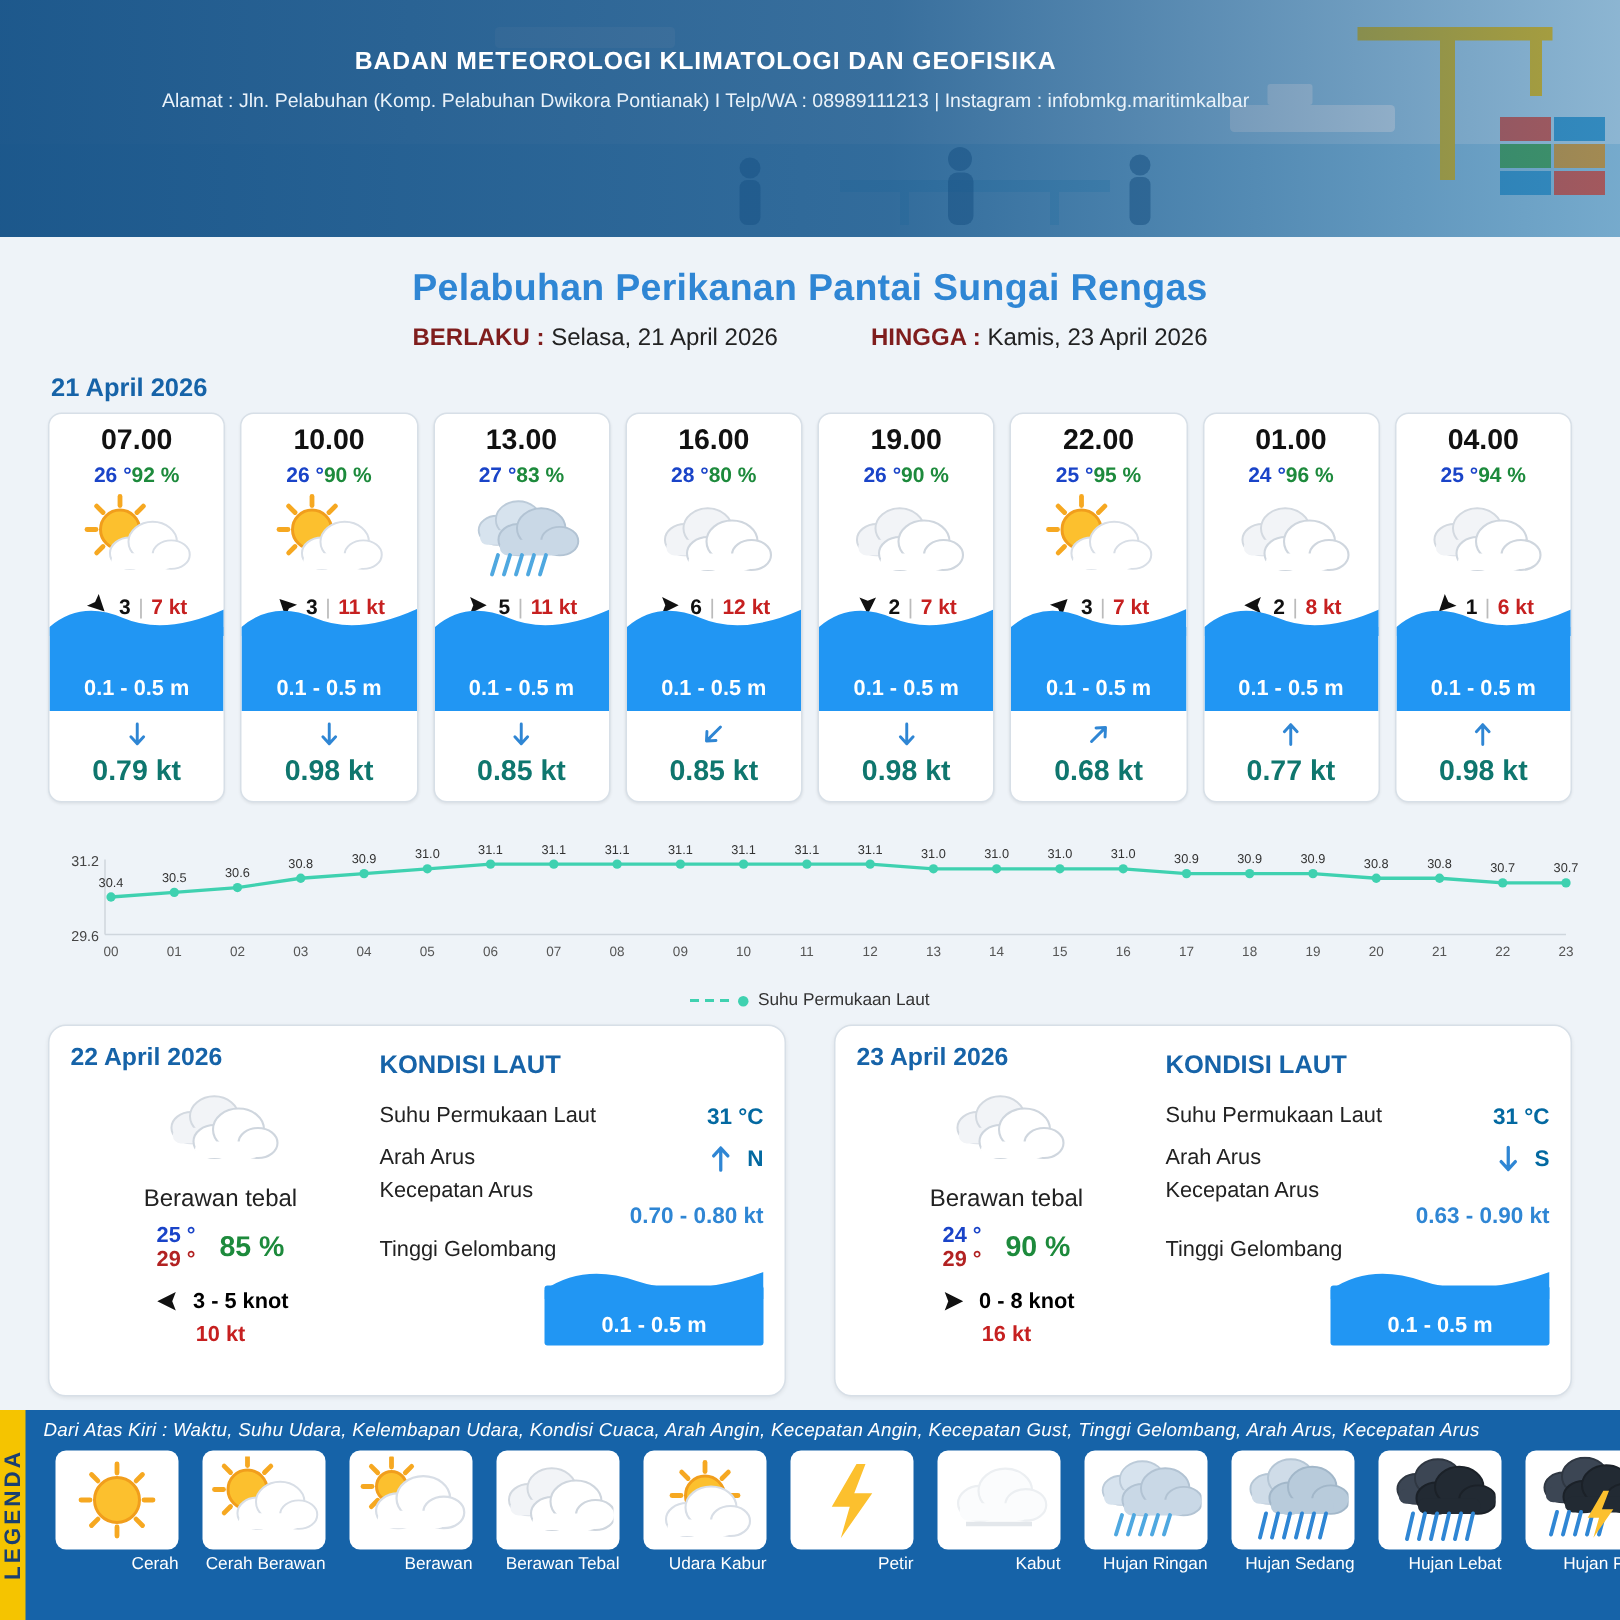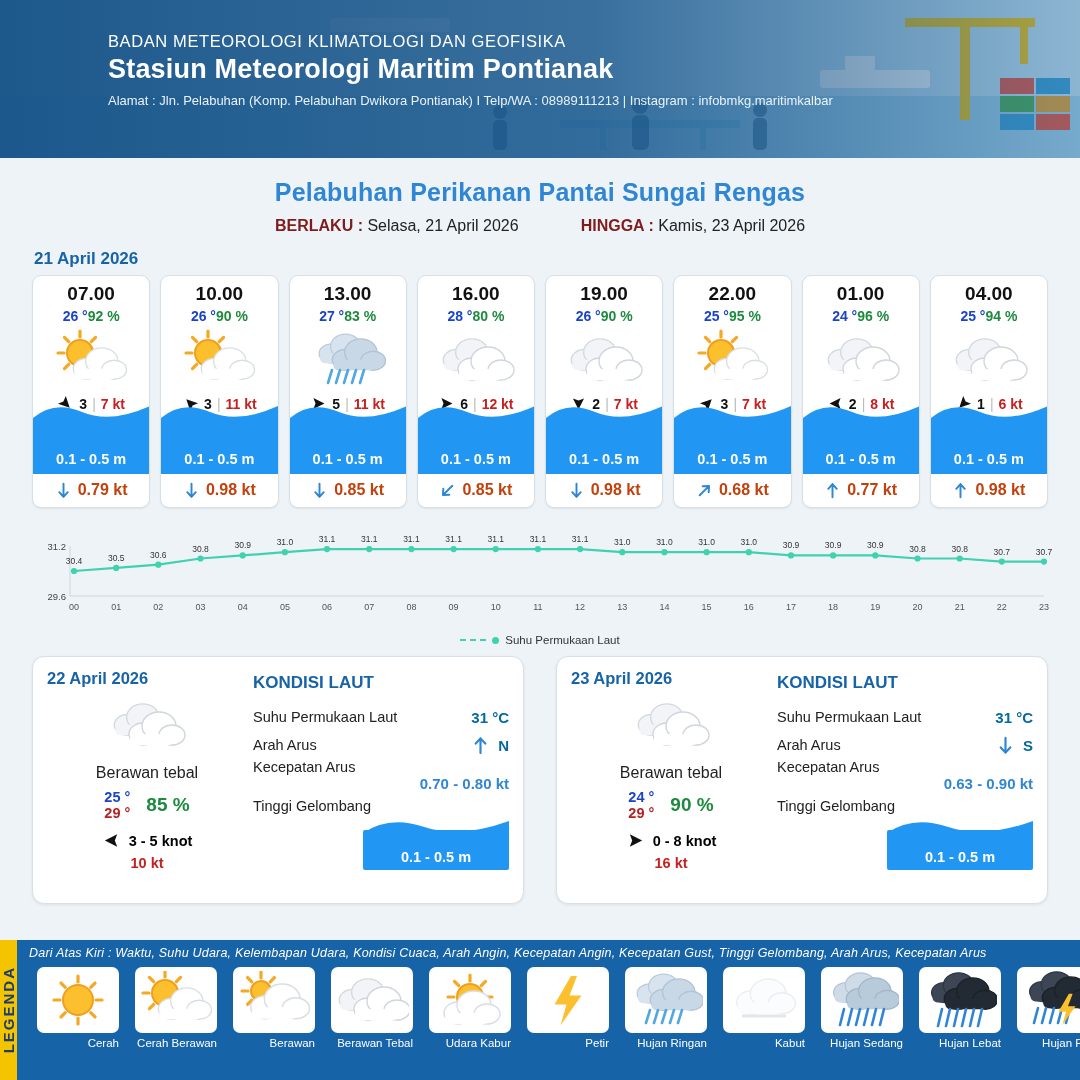--- a/index.html
+++ b/index.html
@@ -25,21 +25,21 @@
   }
   .logo {
     position:absolute; left:12px; top:33px; width:84px; height:84px;
     border-radius:50%; background:#ffffff;
     display:flex; flex-direction:column; align-items:center; justify-content:center;
     box-shadow:0 0 0 3px rgba(255,255,255,0.35);
   }
   .logo-mark { width:58px; height:40px; position:relative; }
   .logo-text { font-size:13px; font-weight:bold; color:#0b4e8a; letter-spacing:0.5px; margin-top:2px;}
   .h-texts { position:absolute; left:108px; top:32px; color:#fff; }
-  .h-line1 { font-size:16.5px; font-weight:normal; letter-spacing:0.6px; }
+  .h-line1 { font-size:16.5px; font-weight:bold; letter-spacing:0.6px;text-align:center; }
   .h-line2 { font-size:27px; font-weight:bold; margin-top:3px; letter-spacing:0.2px; }
   .h-line3 { font-size:13px; margin-top:8px; color:#e9f2fa; }
 
   
   .title-block { text-align:center; padding-top:16px; }
   .title-main {
     font-size:34px; font-weight:bold; color:#1663a8; letter-spacing:0.6px;
   }
   .title-sub {
     font-size:25px; font-weight:bold; color:#2f86d4; margin-top:4px; letter-spacing:0.2px;
@@ -77,21 +77,21 @@
   .c-wind .sep { color:#bbb; font-weight:normal; }
   .c-wind .kt { color:#c62020; }
   .wave-wrap { position:relative; height:56px; background:#2196f3; }
   .wave-wrap svg { position:absolute; top:-16px; left:0; }
   .wave-txt {
     position:absolute; left:0; right:0; bottom:7px; text-align:center;
     color:#fff; font-size:14.5px; font-weight:bold;
   }
   .c-cur {
     display:flex; align-items:center; justify-content:center; gap:6px;
-    padding:7px 0 8px; font-size:16px; font-weight:bold; color:#c2410c;
+    padding:7px 0 8px; font-size:19px; font-weight:bold; color:#0f766e;flex-direction:column;
   }
 
   
   .chart-box { margin:14px 22px 0 22px; height:108px; position:relative; }
   .legend-row {
     text-align:center; font-size:11.5px; color:#333; margin-top:4px;
     display:flex; align-items:center; justify-content:center; gap:6px;
   }
   .legend-line { width:26px; height:0; border-top:2px dashed #3fd1b0; position:relative; }
   .legend-dot { width:7px;height:7px;border-radius:50%;background:#3fd1b0; }
@@ -194,21 +194,20 @@
         <rect x="632" y="115" width="17" height="35" rx="6"></rect>
       <circle cx="760" cy="110" r="7"></circle>
         <rect x="753" y="118" width="14" height="32" rx="5"></rect>
     </g>
   </svg>
   <div class="header-overlay"></div>
 
 
   <div class="h-texts">
     <div class="h-line1">BADAN METEOROLOGI KLIMATOLOGI DAN GEOFISIKA</div>
-    <div class="h-line2">Stasiun Meteorologi Maritim Pontianak</div>
     <div class="h-line3">Alamat : Jln. Pelabuhan (Komp. Pelabuhan Dwikora Pontianak) I Telp/WA : 08989111213 | Instagram : infobmkg.maritimkalbar</div>
   </div>
 </div>
 
 <div class="title-block">
   <div class="title-sub">Pelabuhan Perikanan Pantai Sungai Rengas</div>
   <div class="valid-row">
     <div>
       <b>BERLAKU :</b>
       <span>Selasa, 21 April 2026</span>
@@ -959,54 +958,54 @@
           <div class="legend-chip">
             <svg width="74" height="58" viewBox="0 0 74 58">
               <path transform="translate(37,29) scale(1.5)" d="M2 -16 L-9 3 L-1 3 L-5 17 L9 -3 L1 -3 L6 -16 Z" fill="#fcc02e"></path>
             </svg>
           </div>
       <div class="legend-cap">Petir</div>
         </div>
         <div class="legend-item">
           <div class="legend-chip">
             <svg width="74" height="58" viewBox="0 0 74 58">
+              <g transform="translate(37,27) scale(1.05)">
+    <ellipse cx="-12" cy="4" rx="14" ry="11" fill="#fbfcfd" stroke="#eceff2" stroke-width="1.4"></ellipse>
+    <ellipse cx="4" cy="-4" rx="17" ry="14" fill="#fbfcfd" stroke="#eceff2" stroke-width="1.4"></ellipse>
+    <ellipse cx="17" cy="5" rx="13" ry="10" fill="#fbfcfd" stroke="#eceff2" stroke-width="1.4"></ellipse>
+    <rect x="-25" y="4" width="44" height="11" rx="5.5" fill="#fbfcfd"></rect>
+  </g>
+              <line x1="15" y1="45" x2="59" y2="45" stroke="#e3e7eb" stroke-width="3"></line>
+            </svg>
+          </div>
+      <div class="legend-cap">Kabut</div>
+        </div>
+        <div class="legend-item">
+          <div class="legend-chip">
+            <svg width="74" height="58" viewBox="0 0 74 58">
               <g transform="translate(31,19) scale(0.88)">
     <ellipse cx="-12" cy="4" rx="14" ry="11" fill="#d7e3ee" stroke="#bccbd9" stroke-width="1.4"></ellipse>
     <ellipse cx="4" cy="-4" rx="17" ry="14" fill="#d7e3ee" stroke="#bccbd9" stroke-width="1.4"></ellipse>
     <ellipse cx="17" cy="5" rx="13" ry="10" fill="#d7e3ee" stroke="#bccbd9" stroke-width="1.4"></ellipse>
     <rect x="-25" y="4" width="44" height="11" rx="5.5" fill="#d7e3ee"></rect>
   </g>
               <g transform="translate(46,25) scale(0.95)">
     <ellipse cx="-12" cy="4" rx="14" ry="11" fill="#c9d8e6" stroke="#b2c3d3" stroke-width="1.4"></ellipse>
     <ellipse cx="4" cy="-4" rx="17" ry="14" fill="#c9d8e6" stroke="#b2c3d3" stroke-width="1.4"></ellipse>
     <ellipse cx="17" cy="5" rx="13" ry="10" fill="#c9d8e6" stroke="#b2c3d3" stroke-width="1.4"></ellipse>
     <rect x="-25" y="4" width="44" height="11" rx="5.5" fill="#c9d8e6"></rect>
   </g>
               <line x1="21" y1="39" x2="17" y2="52" stroke="#4fa8e0" stroke-width="2.6" stroke-linecap="round"></line>
               <line x1="29" y1="39" x2="25" y2="52" stroke="#4fa8e0" stroke-width="2.6" stroke-linecap="round"></line>
               <line x1="37" y1="39" x2="33" y2="52" stroke="#4fa8e0" stroke-width="2.6" stroke-linecap="round"></line>
               <line x1="45" y1="39" x2="41" y2="52" stroke="#4fa8e0" stroke-width="2.6" stroke-linecap="round"></line>
               <line x1="53" y1="39" x2="49" y2="52" stroke="#4fa8e0" stroke-width="2.6" stroke-linecap="round"></line>
             </svg>
           </div>
       <div class="legend-cap">Hujan Ringan</div>
-        </div>
-        <div class="legend-item">
-          <div class="legend-chip">
-            <svg width="74" height="58" viewBox="0 0 74 58">
-              <g transform="translate(37,27) scale(1.05)">
-    <ellipse cx="-12" cy="4" rx="14" ry="11" fill="#fbfcfd" stroke="#eceff2" stroke-width="1.4"></ellipse>
-    <ellipse cx="4" cy="-4" rx="17" ry="14" fill="#fbfcfd" stroke="#eceff2" stroke-width="1.4"></ellipse>
-    <ellipse cx="17" cy="5" rx="13" ry="10" fill="#fbfcfd" stroke="#eceff2" stroke-width="1.4"></ellipse>
-    <rect x="-25" y="4" width="44" height="11" rx="5.5" fill="#fbfcfd"></rect>
-  </g>
-              <line x1="15" y1="45" x2="59" y2="45" stroke="#e3e7eb" stroke-width="3"></line>
-            </svg>
-          </div>
-      <div class="legend-cap">Kabut</div>
         </div>
         <div class="legend-item">
           <div class="legend-chip">
             <svg width="74" height="58" viewBox="0 0 74 58">
               <g transform="translate(32,18) scale(0.9)">
     <ellipse cx="-12" cy="4" rx="14" ry="11" fill="#cfdce8" stroke="#b5c6d5" stroke-width="1.4"></ellipse>
     <ellipse cx="4" cy="-4" rx="17" ry="14" fill="#cfdce8" stroke="#b5c6d5" stroke-width="1.4"></ellipse>
     <ellipse cx="17" cy="5" rx="13" ry="10" fill="#cfdce8" stroke="#b5c6d5" stroke-width="1.4"></ellipse>
     <rect x="-25" y="4" width="44" height="11" rx="5.5" fill="#cfdce8"></rect>
   </g>

